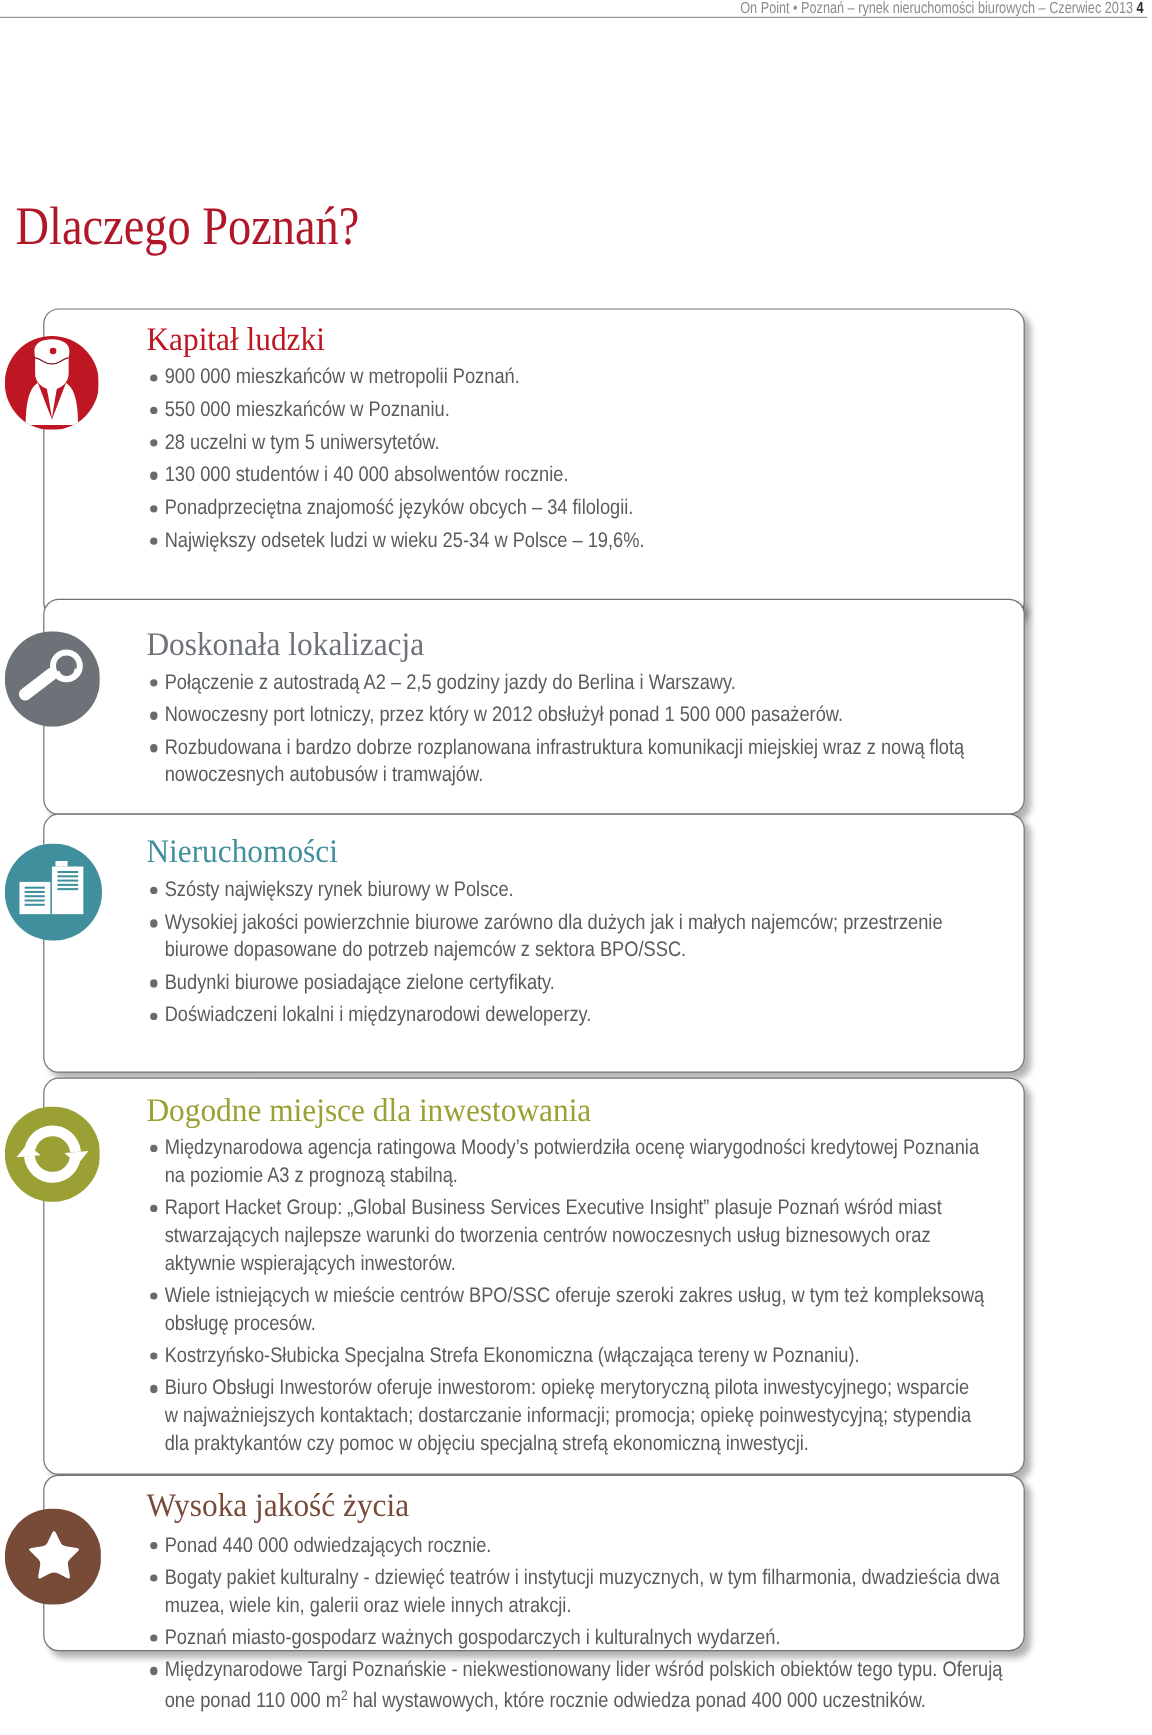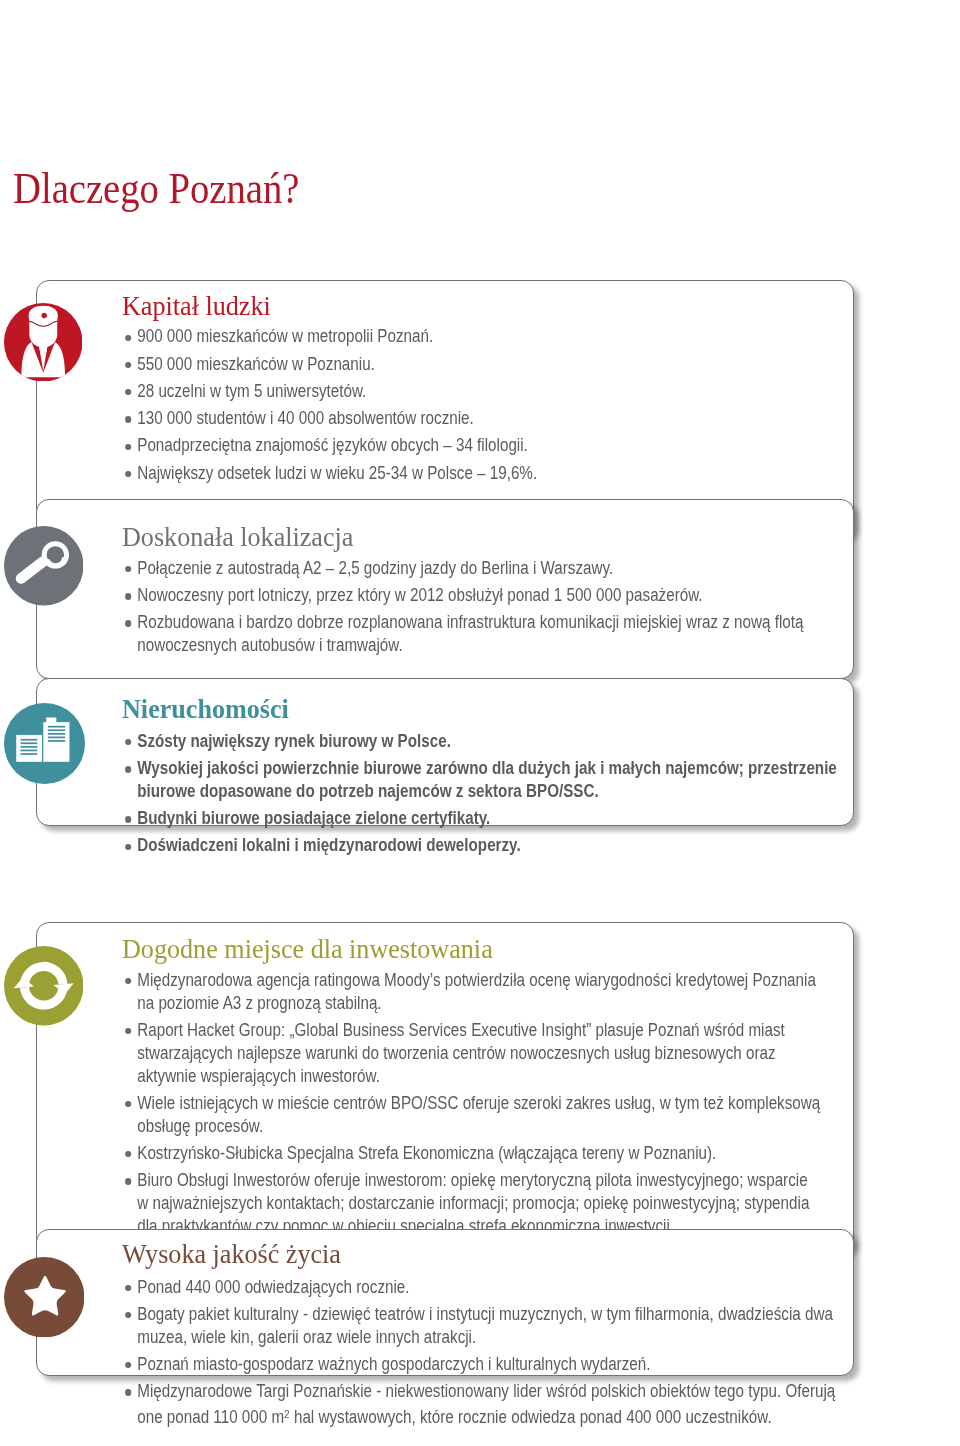--- a/index.html
+++ b/index.html
@@ -37,25 +37,29 @@
   ul.items li:before{content:"";position:absolute;left:-1.5px;top:9.2px;width:7.2px;height:6.3px;
        border-radius:50%;background:#6a6a6c;}
   ul.items li sup{font-size:0.66em;vertical-align:0.45em;}
   ul.items li .ln{display:block;white-space:nowrap;}
 </style>
 </head>
 <body>
 
 <div class="page">
 
+  <div class="runhead">
+    <div class="txt"><span>On Point •  Poznań – rynek nieruchomości biurowych – Czerwiec 2013</span> <span class="pg">4</span></div>
+    <div class="rule"></div>
+  </div>
 
   <div class="ptitle">Dlaczego Poznań?</div>
 
   <div id="sections">
-  <div class="box" style="top: 257.3px; height: 258px; margin-top: 23px;">
+  <div class="box" style="top: 257.3px; height: 258px;">
     <div class="sec-head" style="color: rgb(190, 22, 34); left: 85px; top: 11.1px;">Kapitał ludzki</div>
     <ul class="items" style="left: 89px; top: 44.1px; width: 879.121px;">
           <li>
             <span class="ln">900 000 mieszkańców w metropolii Poznań.</span>
           </li>
           <li>
             <span class="ln">550 000 mieszkańców w Poznaniu.</span>
           </li>
           <li>
             <span class="ln">28 uczelni w tym 5 uniwersytetów.</span>
@@ -110,21 +114,21 @@
           <svg viewBox="0 0 100 100" width="100%" height="100%" aria-hidden="true">
       <circle cx="50" cy="50" r="50" fill="var(--acc)"></circle>
       <path d="M21.4 66 48.8 45" fill="none" stroke="#fff" stroke-width="13.2" stroke-linecap="round"></path>
       <path d="M64.6 19.2c-9.5 0-17.2 7.7-17.2 17.2s7.7 17.2 17.2 17.2 17.2-7.7 17.2-17.2-7.7-17.2-17.2-17.2zm0 6.3c6 0 10.9 4.9 10.9 10.9s-4.9 10.9-10.9 10.9-10.9-4.9-10.9-10.9 4.9-10.9 10.9-10.9z" fill="#fff"></path>
       <path d="M56.4 42.8a9.4 9.4 0 0 0 17.8-2.6" fill="none" stroke="#fff" stroke-width="2.4" stroke-linecap="round"></path>
       <path d="M39.2 45.8c1.6 1.1 2.3 2.9 2 4.7" fill="none" stroke="#fff" stroke-width="1.5" stroke-linecap="round"></path>
     </svg>
         </div>
       </div>
 
-  <div class="box" style="top: 677.5px; height: 148px; font-weight: bold;">
+  <div class="box" style="top: 677.5px; height: 216px;">
     <div class="sec-head" style="color: rgb(63, 143, 157); left: 85px; top: 16.1px;">Nieruchomości</div>
     <ul class="items" style="left: 89px; top: 51.4px; width: 879.121px;">
           <li>
             <span class="ln">Szósty największy rynek biurowy w Polsce.</span>
           </li>
           <li>
             <span class="ln">Wysokiej jakości powierzchnie biurowe zarówno dla dużych jak i małych najemców; przestrzenie</span>
             <span class="ln">biurowe dopasowane do potrzeb najemców z sektora BPO/SSC.</span>
           </li>
           <li>
@@ -149,21 +153,21 @@
               <rect x="20.4" y="44.3" width="20.7" height="2.1"></rect>
               <rect x="20.4" y="48.7" width="20.7" height="2.1"></rect>
               <rect x="20.4" y="53.1" width="20.7" height="2.1"></rect>
               <rect x="20.4" y="57.5" width="20.7" height="2.1"></rect>
               <rect x="20.4" y="61.9" width="20.7" height="2.1"></rect>
             </g>
     </svg>
         </div>
       </div>
 
-  <div class="box" style="top: 922px; height: 331.3px;">
+  <div class="box" style="top: 898px; height: 331.3px;">
     <div class="sec-head" style="color: rgb(154, 160, 51); left: 85px; top: 12px;">Dogodne miejsce dla inwestowania</div>
     <ul class="items" style="left: 89px; top: 45.8px; width: 879.121px;">
           <li>
             <span class="ln">Międzynarodowa agencja ratingowa Moody’s potwierdziła ocenę wiarygodności kredytowej Poznania</span>
             <span class="ln">na poziomie A3 z prognozą stabilną.</span>
           </li>
           <li>
             <span class="ln">Raport Hacket Group: „Global Business Services Executive Insight” plasuje Poznań wśród miast</span>
             <span class="ln">stwarzających najlepsze warunki do tworzenia centrów nowoczesnych usług biznesowych oraz</span>
             <span class="ln">aktywnie wspierających inwestorów.</span>

